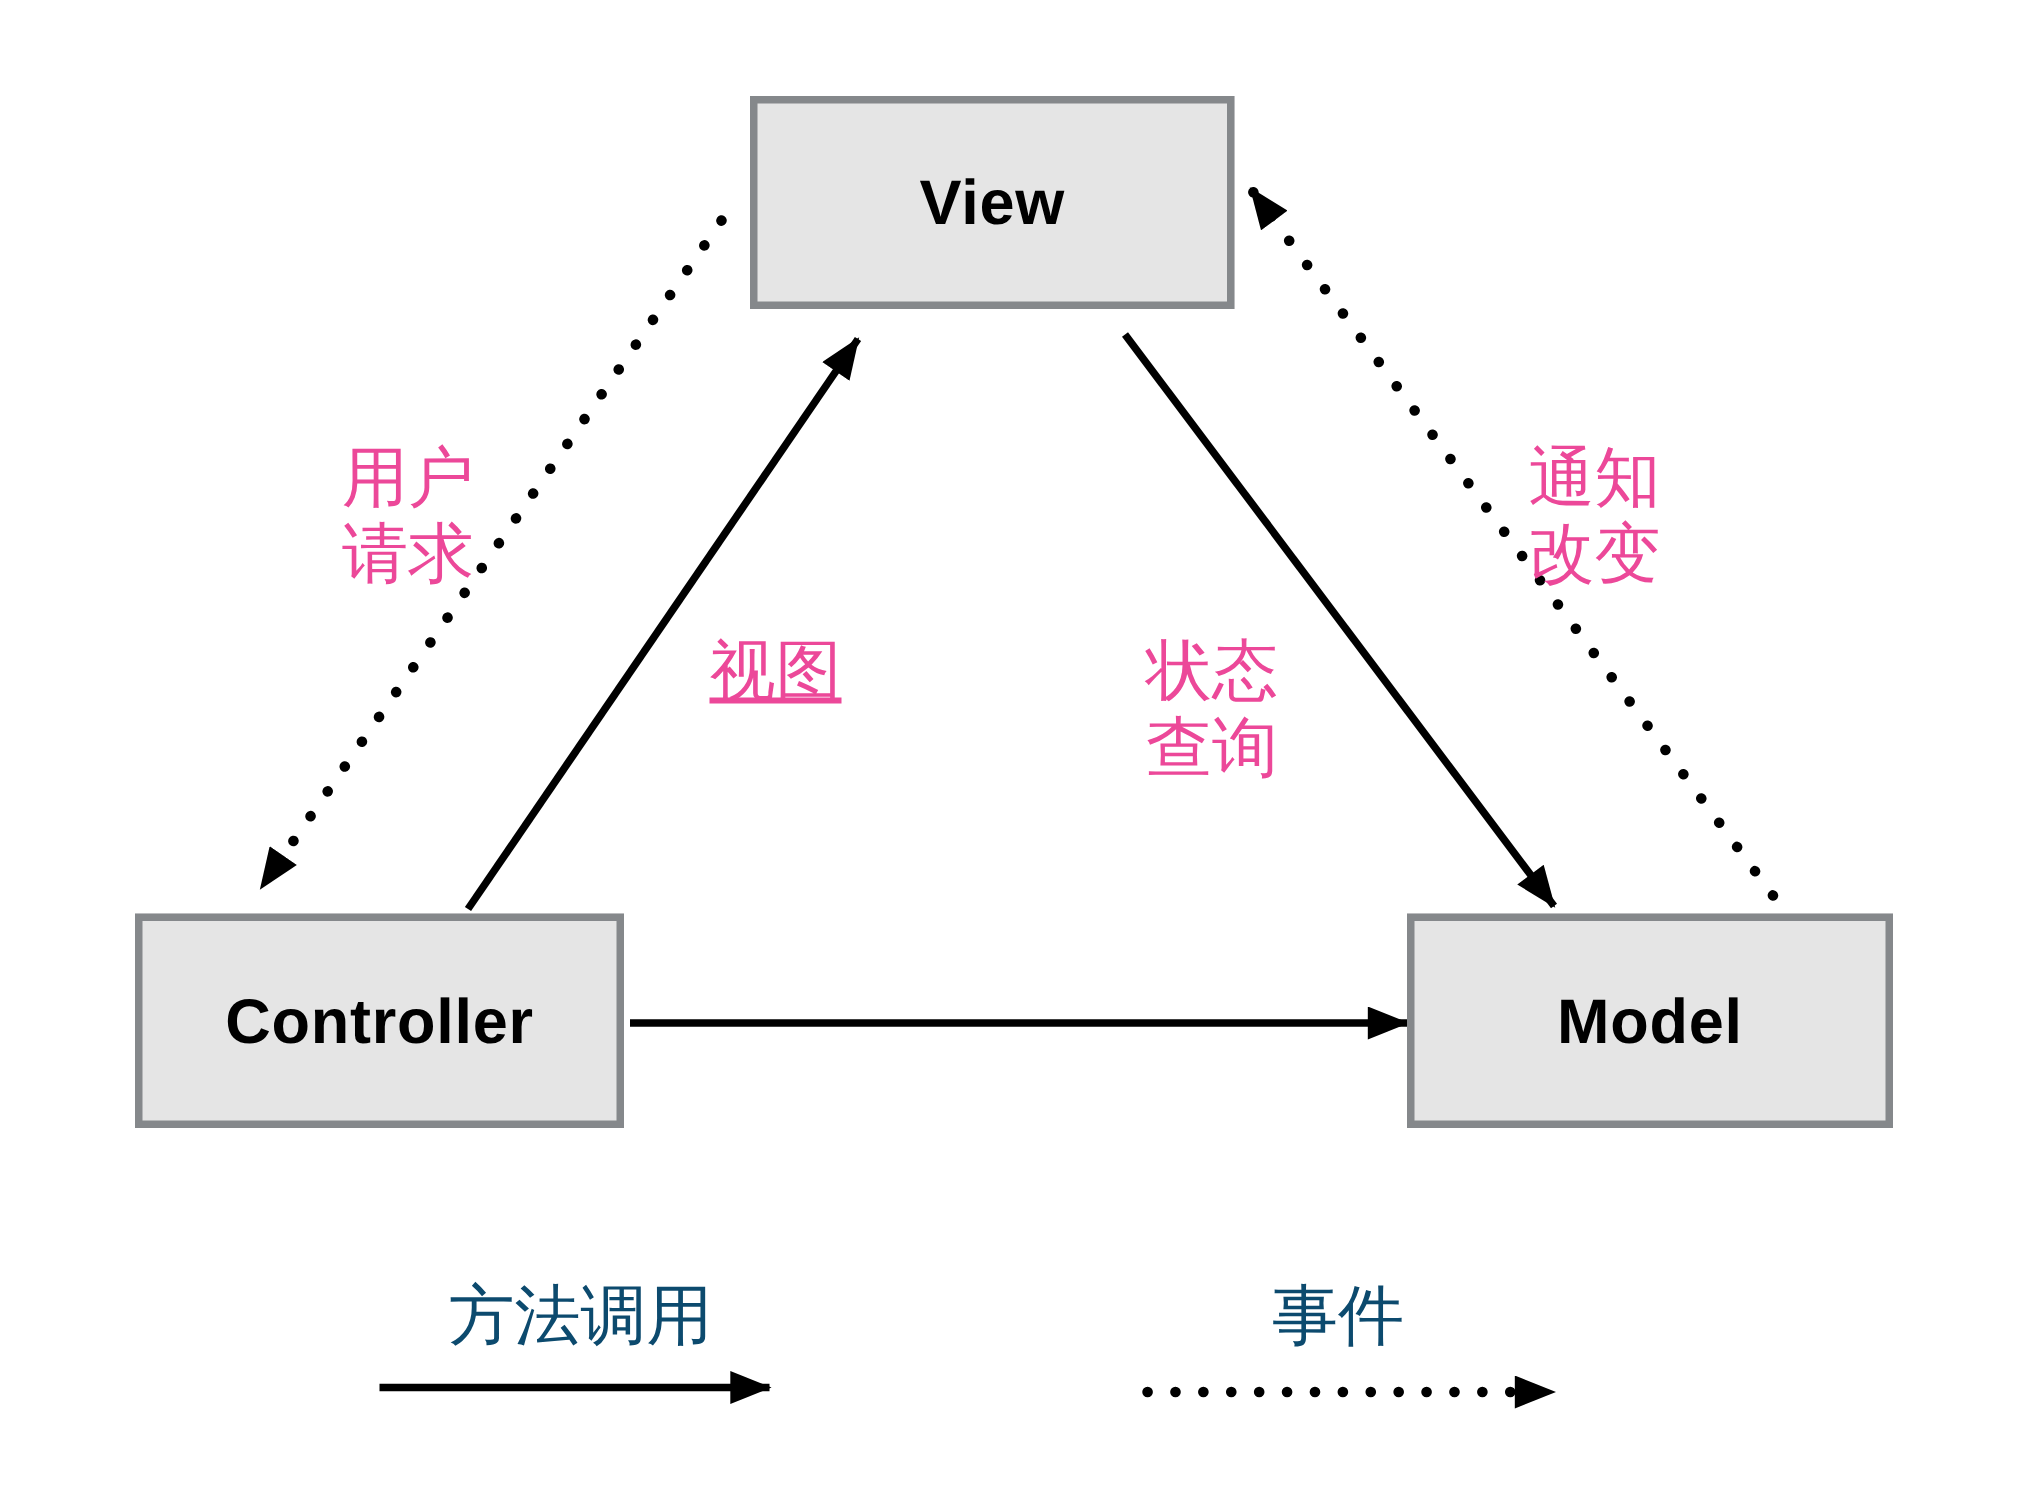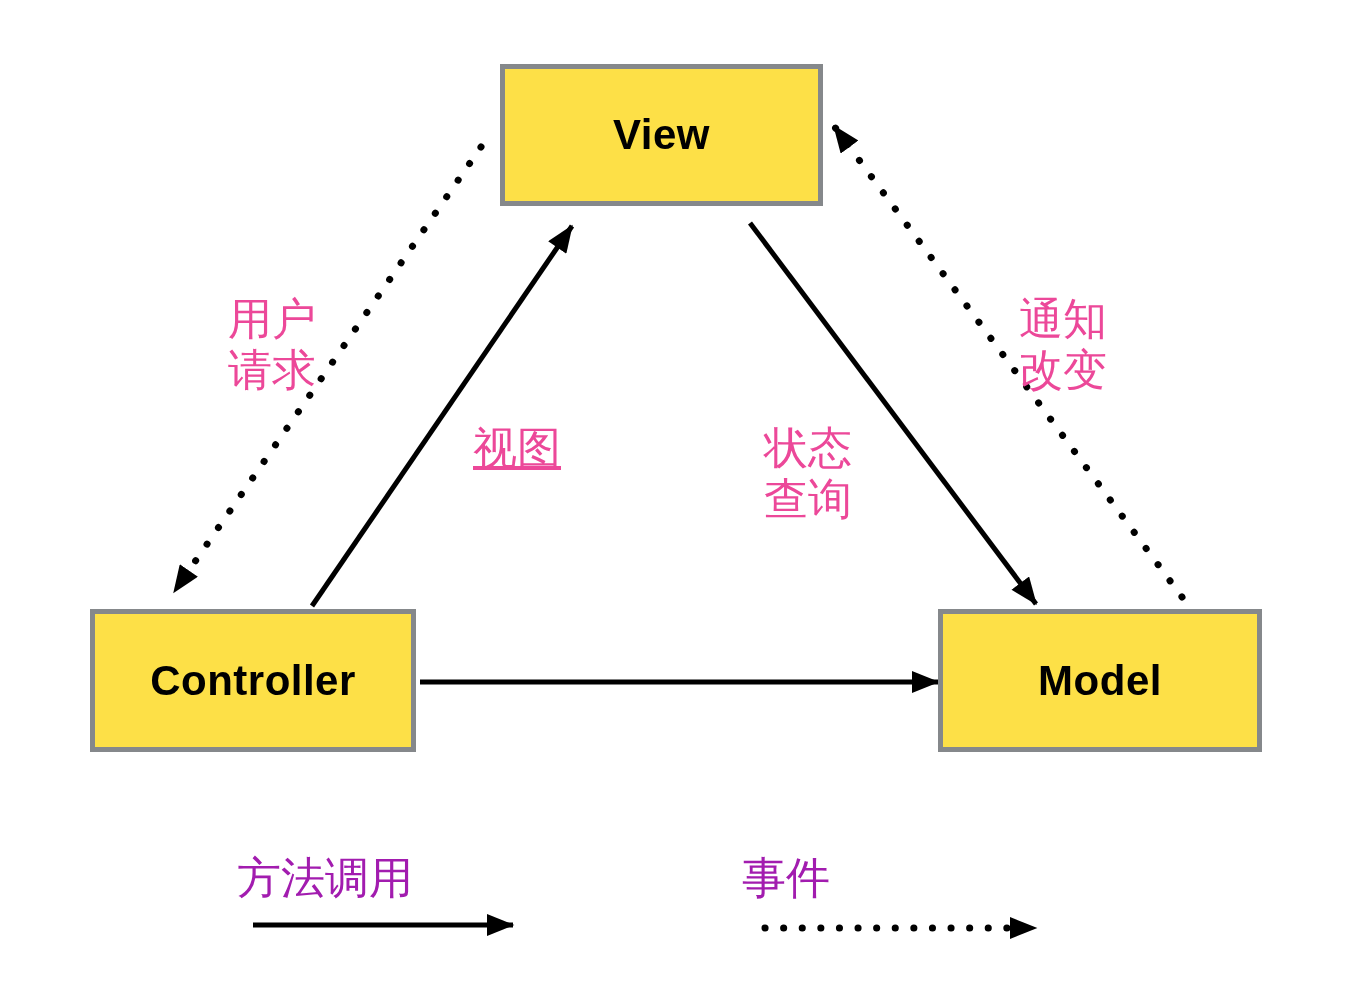--- a/index.html
+++ b/index.html
@@ -17,21 +17,21 @@
   }
   #arrows {
     position: absolute;
     left: 0; top: 0;
     width: 1350px; height: 1002px;
   }
   .node-box {
     position: absolute;
     box-sizing: border-box;
     border: 5px solid #85888b;
-    background: #fde047;
+    background: #e5e5e5;
     display: flex;
     align-items: center;
     justify-content: center;
     font-weight: bold;
     font-size: 42px;
     color: #000000;
     letter-spacing: 0.5px;
   }
   .box-view       { left: 500px; top:  64px; width: 323px; height: 142px; }
   .box-controller { left:  90px; top: 609px; width: 326px; height: 143px; }
@@ -50,24 +50,24 @@
   }
   .lbl-user-request   { left: 172px; top: 263px; }
   .lbl-notify-change  { left: 963px; top: 263px; }
   .lbl-view-selection { left: 417px; top: 392px; text-decoration: underline; }
   .lbl-state-query    { left: 708px; top: 392px; }
   .lbl-change-state   { left: 510px; top: 611px; width: 300px; font-size: 45px; }
 
   .legend-label {
     position: absolute;
     width: 300px;
-    text-align: left;
+    text-align: center;
     font-size: 44px;
     line-height: 50px;
-    color: #a21caf;
+    color: #0c4a6e;
     white-space: nowrap;
   }
   .lbl-legend-method { left: 237px; top: 853px; }
   .lbl-legend-event  { left: 742px; top: 853px; }
 
   .solid-edge {
     stroke: #000000;
     stroke-width: 5;
     fill: none;
   }

